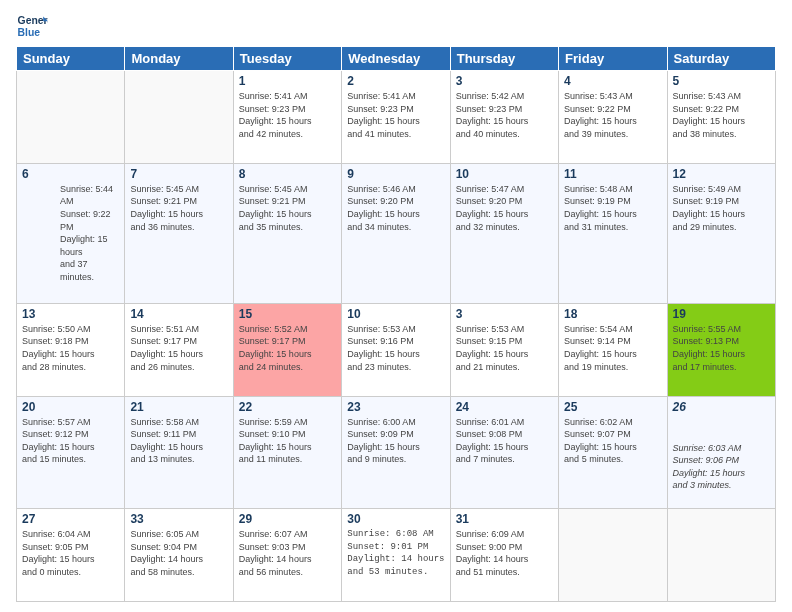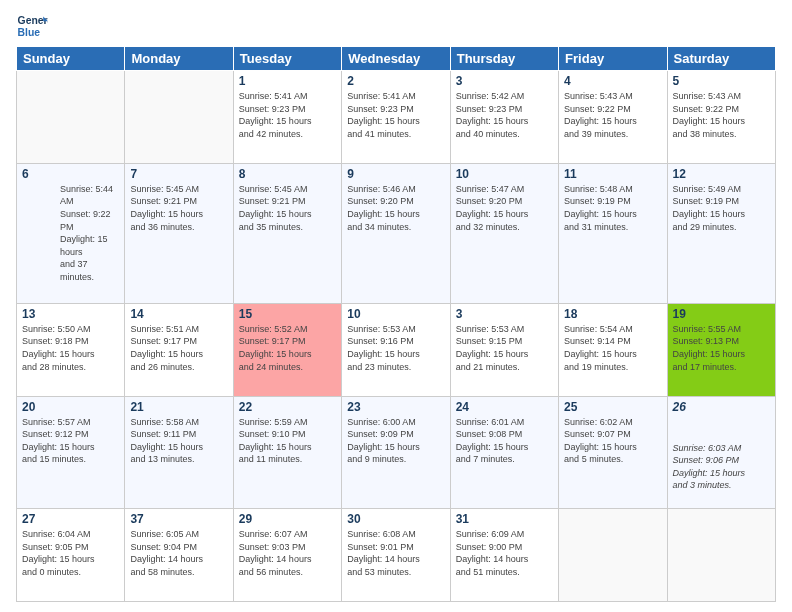--- a/index.html
+++ b/index.html
@@ -310,36 +310,36 @@
         </tr>
         <tr>
           <td style="background: rgb(255, 255, 255);">
             <span class="day-num">27</span>
             <div class="day-info" style="white-space: pre-line;">Sunrise: 6:04 AM
 Sunset: 9:05 PM
 Daylight: 15 hours
 and 0 minutes.</div>
           </td>
           <td style="background: rgb(255, 255, 255);">
-            <span class="day-num">37</span>
+            <span class="day-num">33</span>
             <div class="day-info" style="white-space: pre-line;">Sunrise: 6:05 AM
 Sunset: 9:04 PM
 Daylight: 14 hours
 and 58 minutes.</div>
           </td>
           <td style="background: rgb(255, 255, 255);">
             <span class="day-num">29</span>
             <div class="day-info" style="white-space: pre-line;">Sunrise: 6:07 AM
 Sunset: 9:03 PM
 Daylight: 14 hours
 and 56 minutes.</div>
           </td>
           <td style="background: rgb(255, 255, 255);">
             <span class="day-num">30</span>
-            <div class="day-info" style="white-space: pre-line;">Sunrise: 6:08 AM
+            <div class="day-info" style="white-space: pre-line; font-family: Liberation Mono, monospace;">Sunrise: 6:08 AM
 Sunset: 9:01 PM
 Daylight: 14 hours
 and 53 minutes.</div>
           </td>
           <td style="background: rgb(255, 255, 255);">
             <span class="day-num">31</span>
             <div class="day-info" style="white-space: pre-line;">Sunrise: 6:09 AM
 Sunset: 9:00 PM
 Daylight: 14 hours
 and 51 minutes.</div>

